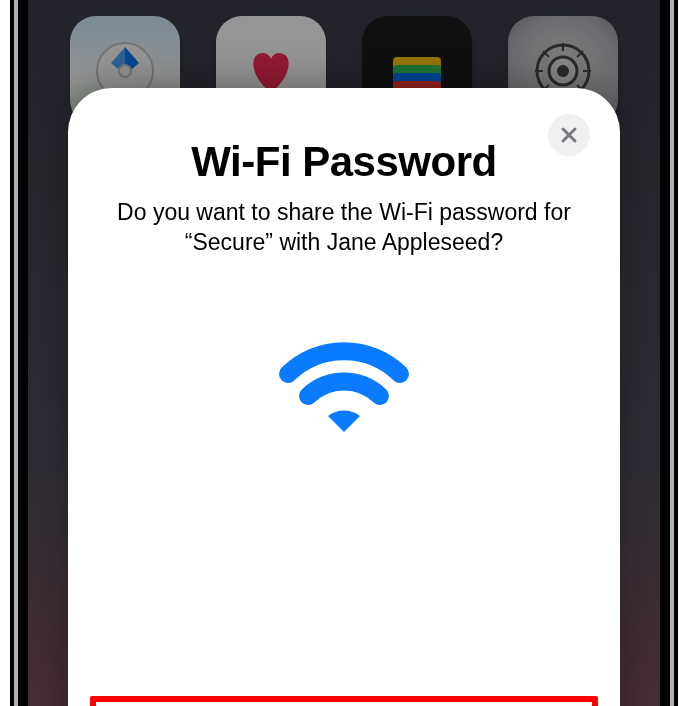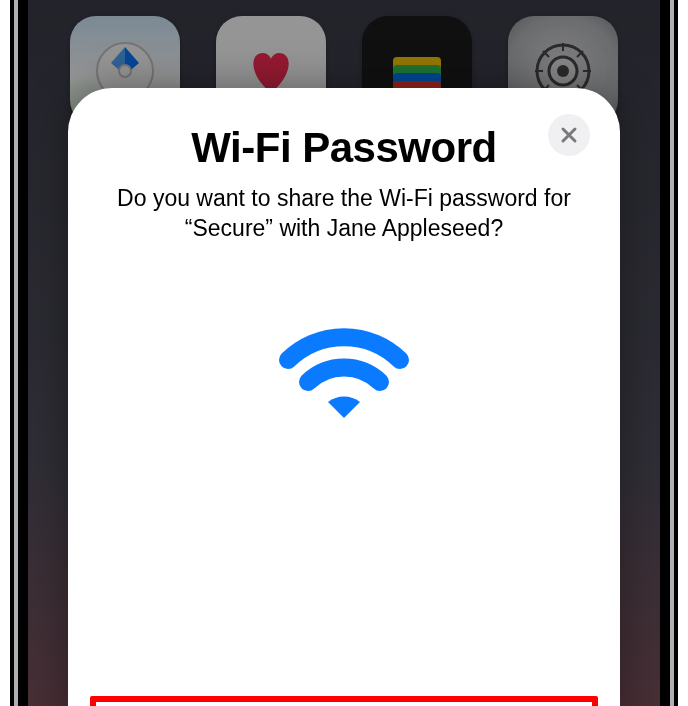--- a/index.html
+++ b/index.html
@@ -104,21 +104,21 @@
       justify-content: center;
       cursor: pointer;
     }
     .close-btn svg { display: block; }
     .sheet-title {
       text-align: center;
       font-size: 42px;
       font-weight: 700;
       letter-spacing: -0.5px;
       color: #000;
-      margin: 2px 0 12px;
+      margin: 16px 0 12px;
     }
     .sheet-message {
       text-align: center;
       font-size: 23px;
       line-height: 1.3;
       color: #000;
       margin: 3px auto;
       max-width: 480px;
     }
     .wifi-icon-wrap {

